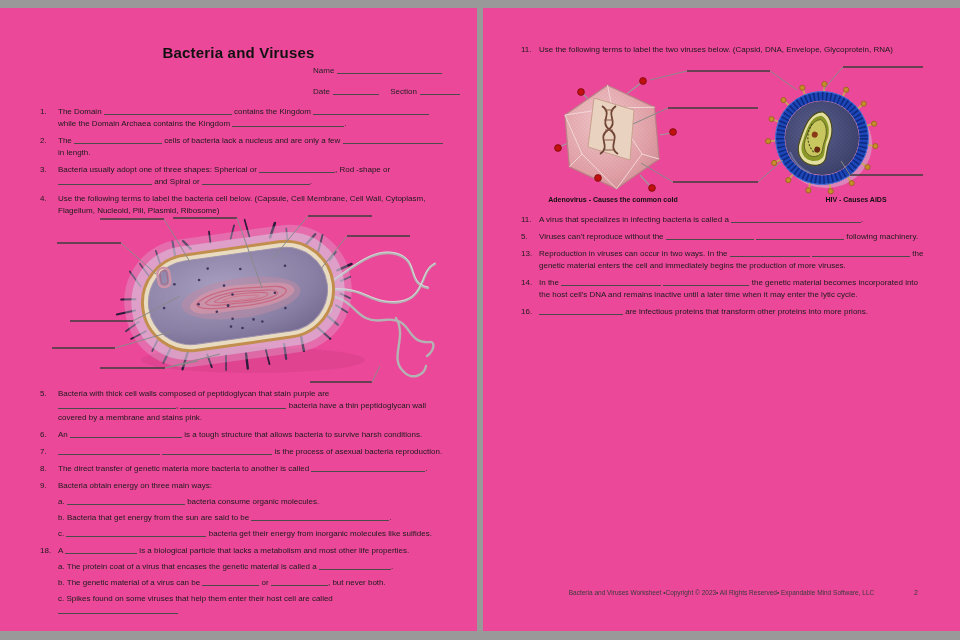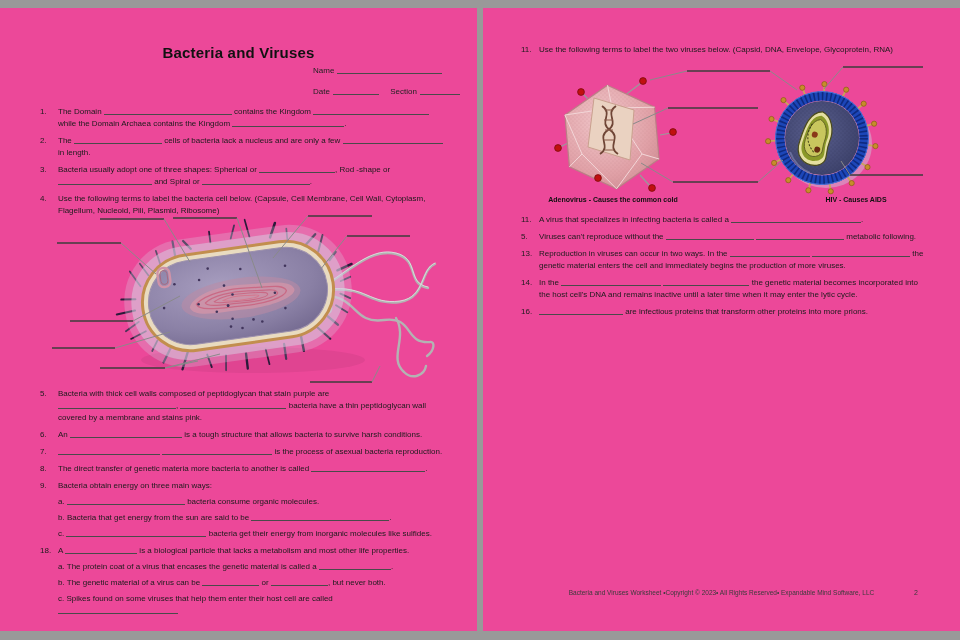--- a/index.html
+++ b/index.html
@@ -392,21 +392,21 @@
   <div class="cap cap-adeno">Adenovirus - Causes the common cold</div>
   <div class="cap cap-hiv">HIV - Causes AIDS</div>
 
   <div class="qlist" style="top:206px">
       <div class="q">
         <div class="qnum">11.</div>
         <div class="qtext"><span>A virus that specializes in infecting bacteria is called a </span><span class="blank" style="width: 130px;"></span><span>.</span></div>
       </div>
       <div class="q">
         <div class="qnum">5.</div>
-        <div class="qtext"><span>Viruses can't reproduce without the </span><span class="blank" style="width: 88px;"></span><span> </span><span class="blank" style="width: 88px;"></span><span> metabolic following.</span></div>
+        <div class="qtext"><span>Viruses can't reproduce without the </span><span class="blank" style="width: 88px;"></span><span> </span><span class="blank" style="width: 88px;"></span><span> following machinery.</span></div>
       </div>
       <div class="q">
         <div class="qnum">13.</div>
         <div class="qtext"><span>Reproduction in viruses can occur in two ways. In the </span><span class="blank" style="width: 80px;"></span><span> </span><span class="blank" style="width: 98px;"></span><span> the genetic material enters the cell and immediately begins the production of more viruses.</span></div>
       </div>
       <div class="q">
         <div class="qnum">14.</div>
         <div class="qtext"><span>In the </span><span class="blank" style="width: 100px;"></span><span> </span><span class="blank" style="width: 86px;"></span><span> the genetic material becomes incorporated into the host cell's DNA and remains inactive until a later time when it may enter the lytic cycle.</span></div>
       </div>
       <div class="q">

